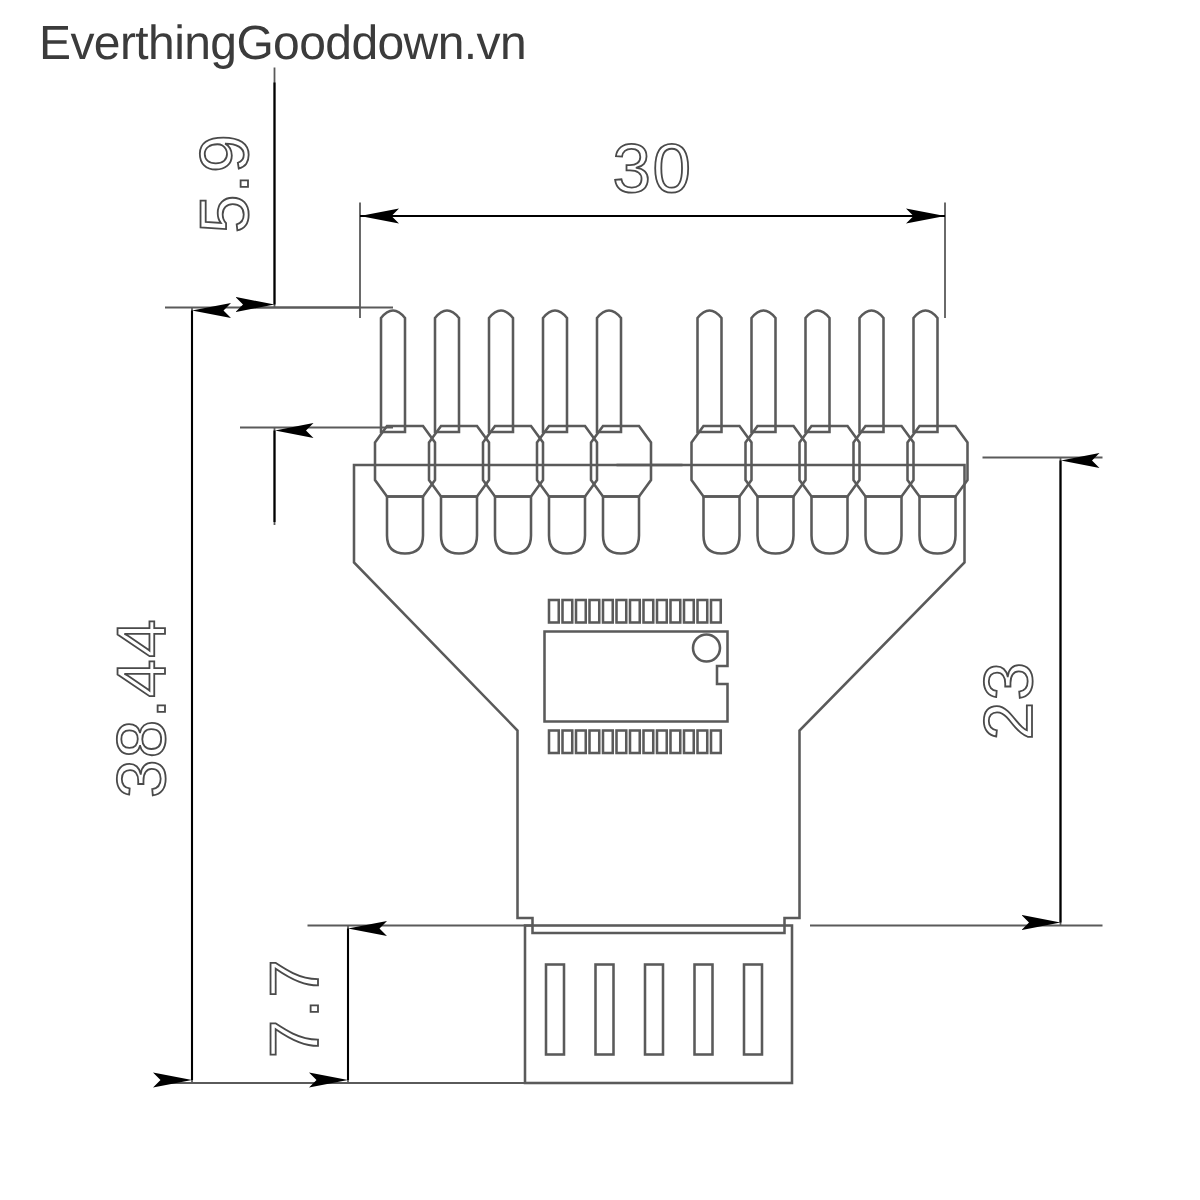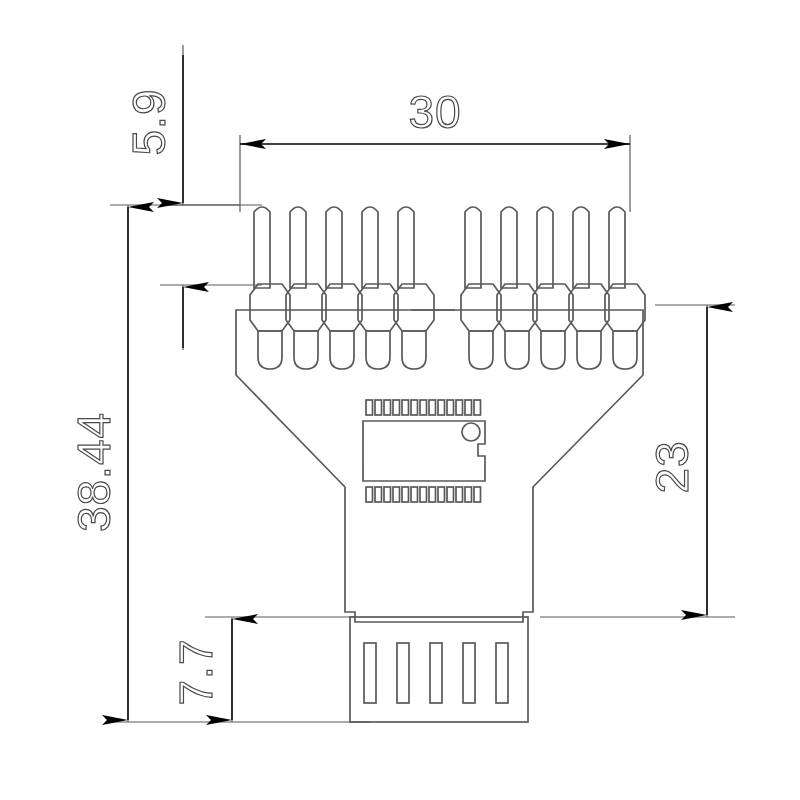--- a/index.html
+++ b/index.html
@@ -40,20 +40,21 @@
     stroke-width: 1.2;
     font-size: 46px;
     letter-spacing: 1px;
   }
 </style>
 </head>
 <body>
 
 <div id="canvas">
 
+  <div id="watermark">EverthingGooddown.vn</div>
 
   <svg id="drawing" viewBox="0 0 800 800">
     <defs>
       <marker id="arrUp" markerWidth="14" markerHeight="26" refX="7" refY="0" orient="auto" markerUnits="userSpaceOnUse">
         <path d="M7 0 L12 26 L7 21 L2 26 Z" fill="#000"></path>
       </marker>
       <marker id="arrDown" markerWidth="14" markerHeight="26" refX="7" refY="26" orient="auto" markerUnits="userSpaceOnUse">
         <path d="M7 26 L12 0 L7 5 L2 0 Z" fill="#000"></path>
       </marker>
       <marker id="arrLeft" markerWidth="26" markerHeight="14" refX="0" refY="7" orient="auto" markerUnits="userSpaceOnUse">

